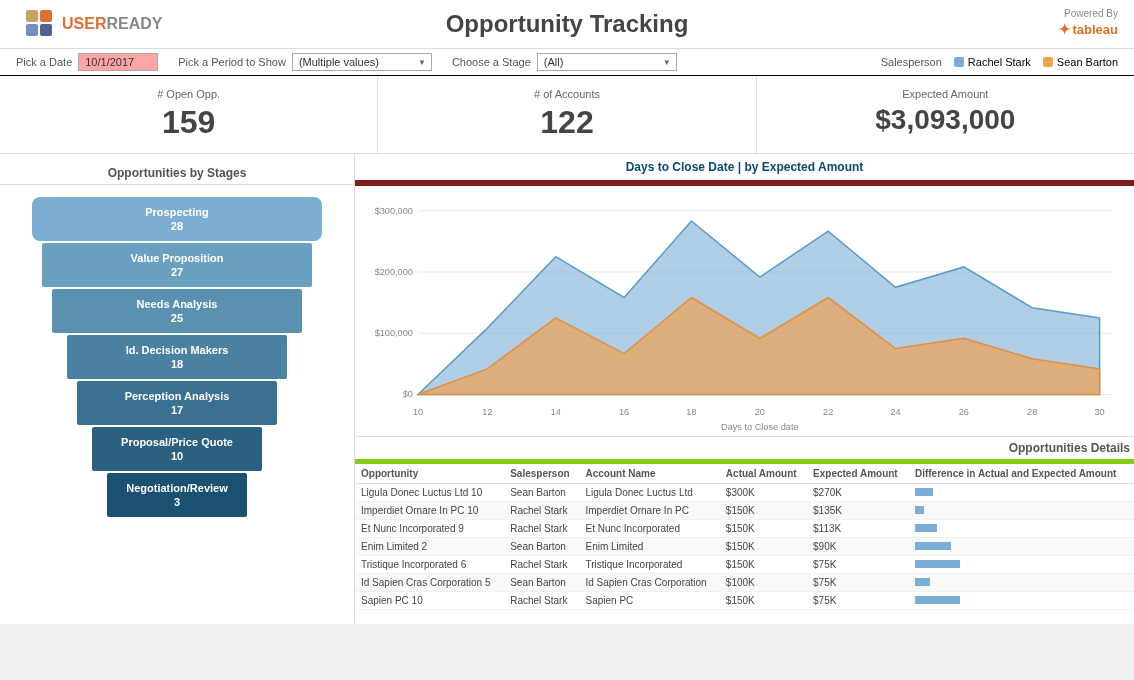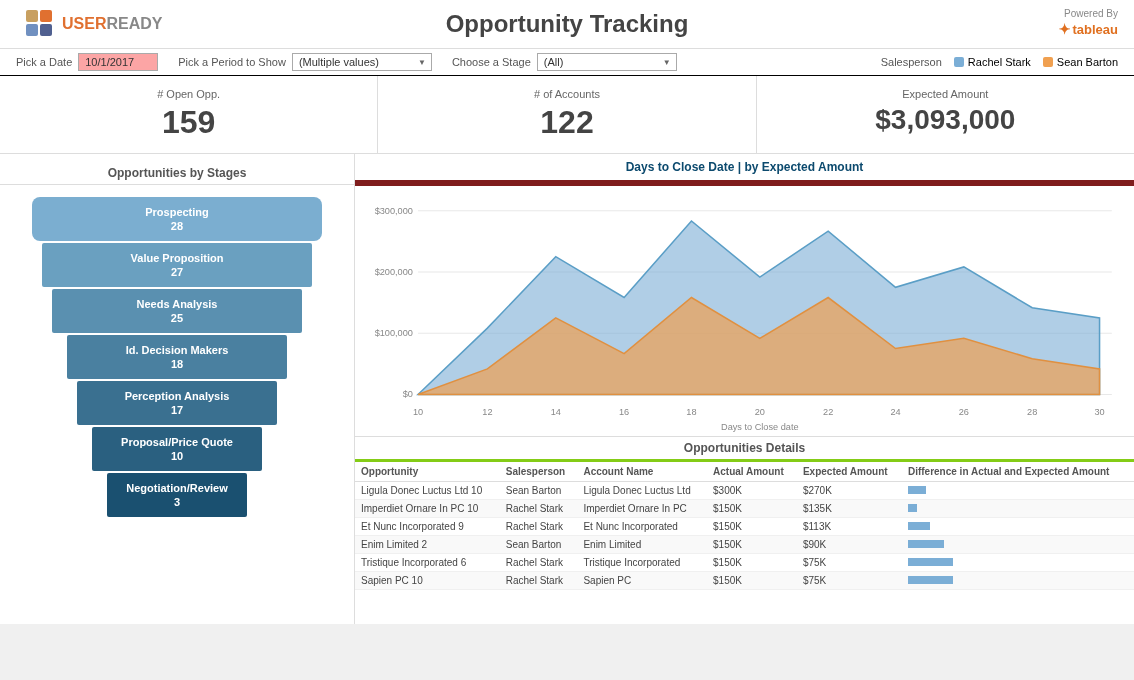--- a/index.html
+++ b/index.html
@@ -38,21 +38,21 @@
     .right-panel { flex: 1; background: white; display: flex; flex-direction: column; }
 
     
     .funnel-container { display: flex; flex-direction: column; align-items: center; gap: 2px; padding: 4px 10px; }
     .funnel-bar { display: flex; align-items: center; justify-content: center; color: white; font-size: 11px; text-align: center; clip-path: none; cursor: pointer; }
     .funnel-label { line-height: 1.3; font-weight: bold; }
     .chart-title { font-size: 12px; color: #0c4a6e; text-align: center; padding: 6px; border-bottom: 6px solid #7f1d1d; font-weight: bold; }
 
     
     .details-panel { background: white; border-top: 1px solid #ddd; height: 195px; overflow: hidden; }
-    .details-title { font-size: 12px; color: #555; text-align: center; padding: 4px; border-bottom: 3px solid #84cc16; font-weight: bold; background: white; }
+    .details-title { font-size: 12px; color: #555; text-align: right; padding: 4px; border-bottom: 5px solid #84cc16; font-weight: bold; background: white; }
     .table-wrapper { overflow-y: auto; max-height: 160px; }
     table { width: 100%; border-collapse: collapse; font-size: 10px; }
     thead th { background: white; padding: 4px 6px; text-align: left; color: #555; font-weight: bold; border-bottom: 1px solid #ddd; position: sticky; top: 0; }
     tbody tr { border-bottom: 1px solid #f0f0f0; }
     tbody tr:nth-child(even) { background: #f9f9f9; }
     tbody td { padding: 3px 6px; color: #444; }
     .bar-cell { display: flex; align-items: center; gap: 4px; }
     .diff-bar-pos { height: 8px; background: #7baed6; }
   </style>
 </head>
@@ -267,20 +267,32 @@
     <td>Tristique Incorporated</td>
     <td>$150K</td>
     <td>$75K</td>
     <td>
       <div class="bar-cell">
         <div class="diff-bar-pos" style="width:45px;"></div>
       </div>
     </td>
   </tr>
               <tr>
+    <td>Id Sapien Cras Corporation 5</td>
+    <td>Sean Barton</td>
+    <td>Id Sapien Cras Corporation</td>
+    <td>$100K</td>
+    <td>$75K</td>
+    <td>
+      <div class="bar-cell">
+        <div class="diff-bar-pos" style="width:15px;"></div>
+      </div>
+    </td>
+  </tr>
+              <tr>
     <td>Sapien PC 10</td>
     <td>Rachel Stark</td>
     <td>Sapien PC</td>
     <td>$150K</td>
     <td>$75K</td>
     <td>
       <div class="bar-cell">
         <div class="diff-bar-pos" style="width:45px;"></div>
       </div>
     </td>

